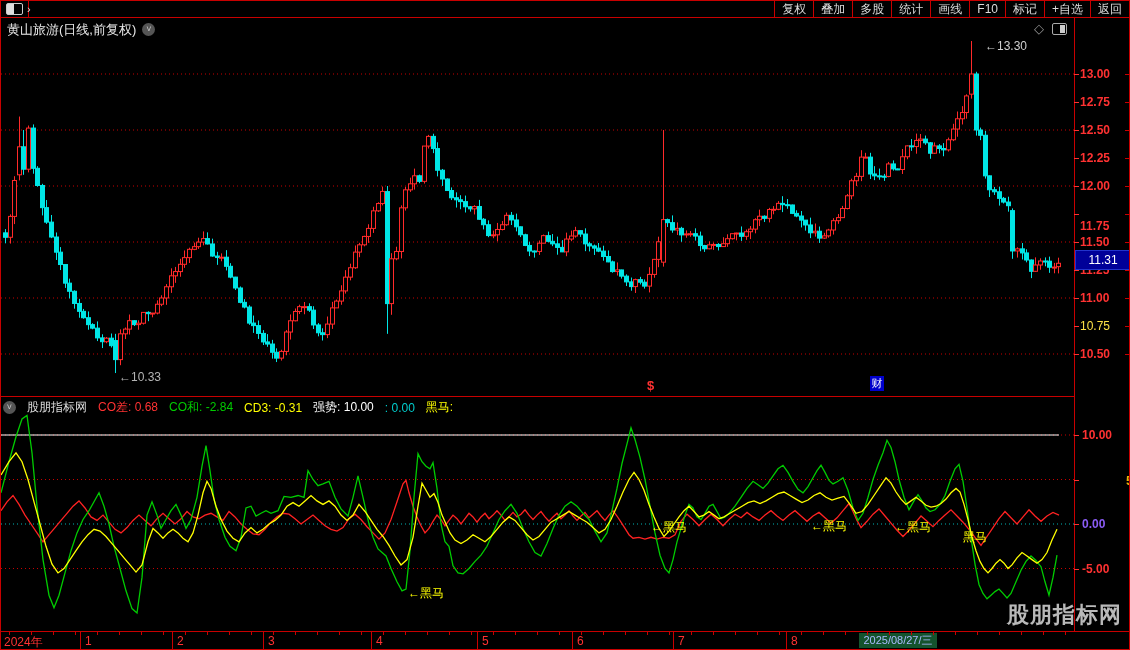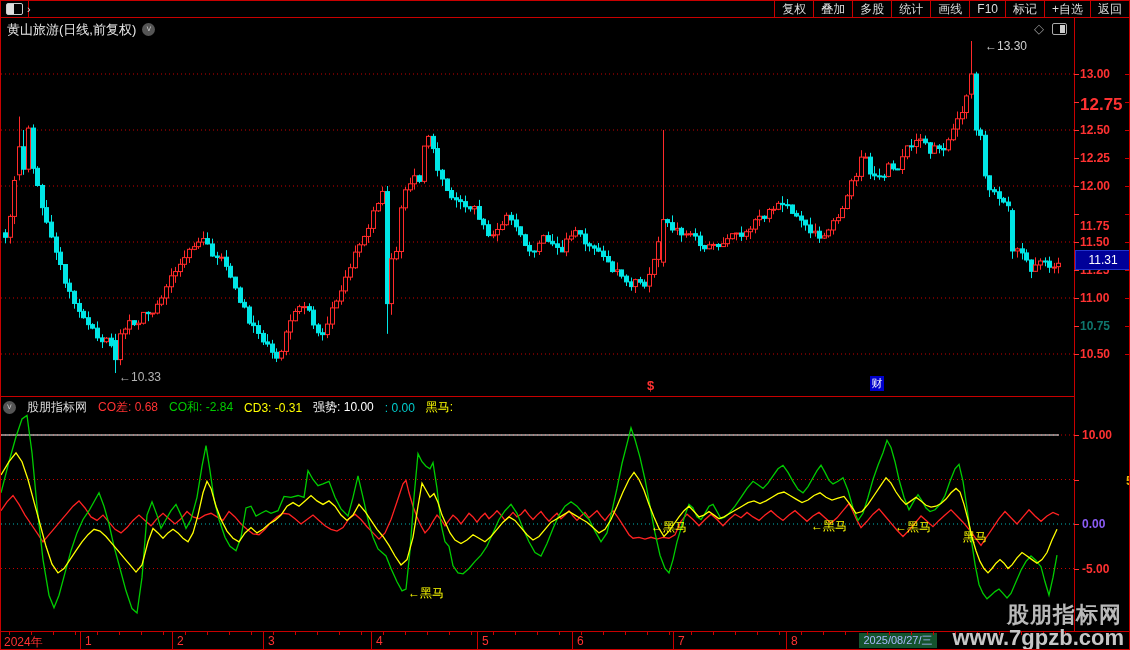--- a/index.html
+++ b/index.html
@@ -560,21 +560,21 @@
         <line x1="1057.5" y1="216.68000000000006" x2="1057.5" y2="232.35999999999993" stroke="#ff2a2a" stroke-width="1"></line>
         <rect x="1055.5" y="222.27999999999994" width="4" height="3.3600000000001273" fill="#000" stroke="#ff2a2a" stroke-width="1"></rect>
       </g>
     </svg>
   <div id="sep-line"></div>
   <div id="vaxis"></div>
   <div id="main-axis">
       <div style="position: absolute; left: 1079px; top: 66px; color: rgb(255, 50, 50); font-size: 12px; font-weight: bold;">13.00</div>
       <div style="position: absolute; left: 1073px; top: 73px; width: 5px; height: 1px; background: rgb(255, 50, 50);"></div>
       <div style="position: absolute; left: 1124px; top: 73px; width: 4px; height: 1px; background: rgb(200, 0, 0);"></div>
-      <div style="position: absolute; left: 1079px; top: 94px; color: rgb(255, 50, 50); font-size: 17px; font-weight: bold;">12.75</div>
+      <div style="position: absolute; left: 1079px; top: 94px; color: rgb(255, 50, 50); font-size: 12px; font-weight: bold;">12.75</div>
       <div style="position: absolute; left: 1073px; top: 101px; width: 5px; height: 1px; background: rgb(255, 50, 50);"></div>
       <div style="position: absolute; left: 1124px; top: 101px; width: 4px; height: 1px; background: rgb(200, 0, 0);"></div>
       <div style="position: absolute; left: 1079px; top: 122px; color: rgb(255, 50, 50); font-size: 12px; font-weight: bold;">12.50</div>
       <div style="position: absolute; left: 1073px; top: 129px; width: 5px; height: 1px; background: rgb(255, 50, 50);"></div>
       <div style="position: absolute; left: 1124px; top: 129px; width: 4px; height: 1px; background: rgb(200, 0, 0);"></div>
       <div style="position: absolute; left: 1079px; top: 150px; color: rgb(255, 50, 50); font-size: 12px; font-weight: bold;">12.25</div>
       <div style="position: absolute; left: 1073px; top: 157px; width: 5px; height: 1px; background: rgb(255, 50, 50);"></div>
       <div style="position: absolute; left: 1124px; top: 157px; width: 4px; height: 1px; background: rgb(200, 0, 0);"></div>
       <div style="position: absolute; left: 1079px; top: 178px; color: rgb(255, 50, 50); font-size: 12px; font-weight: bold;">12.00</div>
       <div style="position: absolute; left: 1073px; top: 185px; width: 5px; height: 1px; background: rgb(255, 50, 50);"></div>
@@ -584,21 +584,21 @@
       <div style="position: absolute; left: 1124px; top: 213px; width: 4px; height: 1px; background: rgb(200, 0, 0);"></div>
       <div style="position: absolute; left: 1079px; top: 234px; color: rgb(255, 50, 50); font-size: 12px; font-weight: bold;">11.50</div>
       <div style="position: absolute; left: 1073px; top: 241px; width: 5px; height: 1px; background: rgb(255, 50, 50);"></div>
       <div style="position: absolute; left: 1124px; top: 241px; width: 4px; height: 1px; background: rgb(200, 0, 0);"></div>
       <div style="position: absolute; left: 1079px; top: 262px; color: rgb(255, 50, 50); font-size: 12px; font-weight: bold;">11.25</div>
       <div style="position: absolute; left: 1073px; top: 269px; width: 5px; height: 1px; background: rgb(255, 50, 50);"></div>
       <div style="position: absolute; left: 1124px; top: 269px; width: 4px; height: 1px; background: rgb(200, 0, 0);"></div>
       <div style="position: absolute; left: 1079px; top: 290px; color: rgb(255, 50, 50); font-size: 12px; font-weight: bold;">11.00</div>
       <div style="position: absolute; left: 1073px; top: 297px; width: 5px; height: 1px; background: rgb(255, 50, 50);"></div>
       <div style="position: absolute; left: 1124px; top: 297px; width: 4px; height: 1px; background: rgb(200, 0, 0);"></div>
-      <div style="position: absolute; left: 1079px; top: 318px; color: #0f766e; font-size: 12px; font-weight: bold;">10.75</div>
+      <div style="position: absolute; left: 1079px; top: 318px; color: #fde047; font-size: 12px; font-weight: normal;">10.75</div>
       <div style="position: absolute; left: 1073px; top: 325px; width: 5px; height: 1px; background: rgb(255, 50, 50);"></div>
       <div style="position: absolute; left: 1124px; top: 325px; width: 4px; height: 1px; background: rgb(200, 0, 0);"></div>
       <div style="position: absolute; left: 1079px; top: 346px; color: rgb(255, 50, 50); font-size: 12px; font-weight: bold;">10.50</div>
       <div style="position: absolute; left: 1073px; top: 353px; width: 5px; height: 1px; background: rgb(255, 50, 50);"></div>
       <div style="position: absolute; left: 1124px; top: 353px; width: 4px; height: 1px; background: rgb(200, 0, 0);"></div>
     </div>
 
   <div id="pricetag">11.31</div>
 
   <div class="anno" id="high-label" style="color: rgb(207, 207, 207); left: 984px; top: 38px;">←13.30</div>
@@ -710,15 +710,14 @@
       <span class="xlab" style="left: 481px;">5</span>
       <div class="xdiv" style="left: 571px;"></div>
       <span class="xlab" style="left: 576px;">6</span>
       <div class="xdiv" style="left: 672px;"></div>
       <span class="xlab" style="left: 677px;">7</span>
       <div class="xdiv" style="left: 785px;"></div>
       <span class="xlab" style="left: 790px;">8</span>
     </div>
 
   <div id="wm1">股朋指标网</div>
-  <div id="wm2">www.7gpzb.com</div>
 
 </div>
 
 </body></html>

